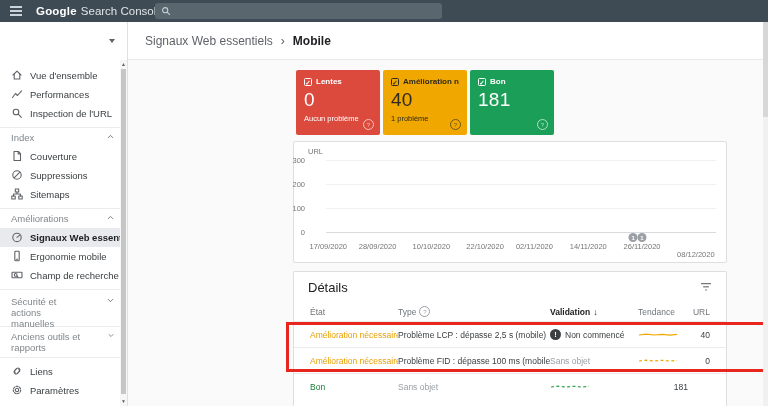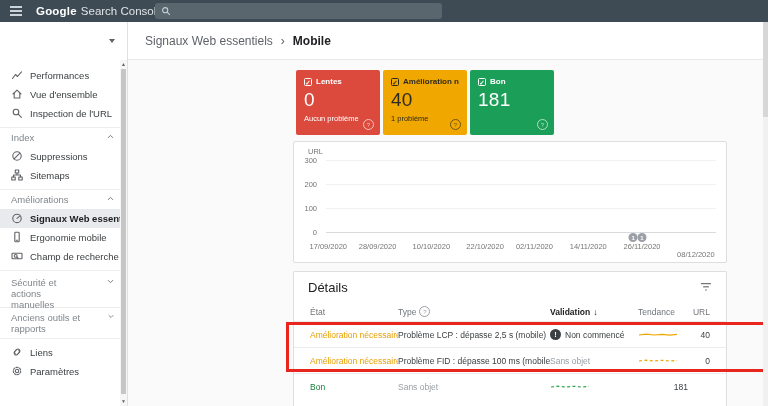--- a/index.html
+++ b/index.html
@@ -42,21 +42,21 @@
   .cb{flex:0 0 auto;width:8px;height:8px;border:1px solid currentColor;border-radius:1.5px;font-size:6.5px;line-height:7px;text-align:center;box-sizing:border-box}
   .card-value{font-size:19px;margin-top:3px;font-weight:400;letter-spacing:.3px}
   .card-sub{font-size:7.5px;margin-top:3px;min-height:9px}
   .card-help{position:absolute;right:6px;bottom:5px;width:9px;height:9px;border:1px solid currentColor;border-radius:50%;font-size:6px;display:flex;align-items:center;justify-content:center;opacity:.65;cursor:pointer}
   
   .chart-panel{position:absolute;left:293px;top:141px;width:434px;height:122px;background:#fff;border:1px solid #dcdee1;border-radius:2px;box-sizing:border-box;z-index:3}
   .ylab{position:absolute;left:14px;top:5px;font-size:7.5px;color:#757575}
   .plot{position:absolute;left:32px;right:10px;top:18px;bottom:30px}
   .gridline{position:absolute;left:0;right:0;height:1px;background:#f0f1f3}
   .gridline.base{background:#d8dadd}
-  .ytick{position:absolute;right:100%;margin-right:9px;transform:translateY(-50%);font-size:7.5px;color:#757575}
+  .ytick{position:absolute;right:100%;margin-right:21px;transform:translateY(-50%);font-size:7.5px;color:#757575}
   .bars{position:absolute;left:0;right:0;top:0;bottom:0;display:flex;align-items:flex-end;gap:1px}
   .bar{flex:1 1 0;display:flex;flex-direction:column-reverse;min-width:0}
   .seg{width:100%}
   .seg.g{background:#1fa15d}
   .seg.y{background:#f2a600}
   .xlab{position:absolute;top:calc(100% + 10px);transform:translateX(-50%);font-size:7.5px;color:#757575;white-space:nowrap}
   .ann{position:absolute;top:calc(100% + 1px);transform:translateX(-50%);width:9px;height:9px;border-radius:50%;background:#9aa0a6;color:#fff;font-size:6px;font-weight:700;display:flex;align-items:center;justify-content:center;cursor:pointer}
   
   .details{position:absolute;left:293px;top:271px;width:434px;height:140px;background:#fff;border:1px solid #dcdee1;border-bottom:none;border-radius:2px 2px 0 0;box-sizing:border-box;z-index:3}
   .details-title-row{height:30px;display:flex;align-items:center;justify-content:space-between;padding:0 14px}
@@ -110,44 +110,51 @@
     <span>Signaux Web essentiels</span>
     <span>›</span>
     <span class="crumb-current">Mobile</span>
   </div>
 </div>
 
 <aside class="sidebar">
   <nav id="sidebar-items">
       <div class="sb-item">
         <span><svg width="12" height="12" viewBox="0 0 12 12" fill="none" stroke="#5f6368" stroke-width="1.1" stroke-linecap="round" stroke-linejoin="round">
-            <polyline points="1.5,9.5 4.5,5.5 6.5,7.5 10.5,2.8"></polyline>
-          </svg></span>
-        <span class="sb-label">Performances</span>
-      </div>
-      <div class="sb-item">
-        <span><svg width="12" height="12" viewBox="0 0 12 12" fill="none" stroke="#5f6368" stroke-width="1.1" stroke-linecap="round" stroke-linejoin="round">
             <path d="M2 6 L6 2.2 L10 6"></path>
             <path d="M3.2 5.2 V10 H8.8 V5.2"></path>
           </svg></span>
         <span class="sb-label">Vue d'ensemble</span>
+      </div>
+      <div class="sb-item">
+        <span><svg width="12" height="12" viewBox="0 0 12 12" fill="none" stroke="#5f6368" stroke-width="1.1" stroke-linecap="round" stroke-linejoin="round">
+            <polyline points="1.5,9.5 4.5,5.5 6.5,7.5 10.5,2.8"></polyline>
+          </svg></span>
+        <span class="sb-label">Performances</span>
       </div>
       <div class="sb-item">
         <span><svg width="12" height="12" viewBox="0 0 12 12" fill="none" stroke="#5f6368" stroke-width="1.1" stroke-linecap="round" stroke-linejoin="round">
             <circle cx="5" cy="5" r="2.8"></circle>
             <line x1="7.2" y1="7.2" x2="10.4" y2="10.4"></line>
           </svg></span>
         <span class="sb-label">Inspection de l'URL</span>
       </div>
       <div class="sb-div"></div>
       <div class="sb-section">
         <span class="sb-sec-label">Index</span>
         <svg width="9" height="9" viewBox="0 0 12 12" fill="none" stroke="#5f6368" stroke-width="1.1" stroke-linecap="round" stroke-linejoin="round">
           <polyline points="3,7.5 6,4.5 9,7.5"></polyline>
         </svg>
+      </div>
+      <div class="sb-item">
+        <span><svg width="12" height="12" viewBox="0 0 12 12" fill="none" stroke="#5f6368" stroke-width="1.1" stroke-linecap="round" stroke-linejoin="round">
+            <path d="M3 1.5 H7.4 L9.5 3.6 V10.5 H3 Z"></path>
+            <polyline points="7.2,1.7 7.2,3.9 9.4,3.9"></polyline>
+          </svg></span>
+        <span class="sb-label">Couverture</span>
       </div>
       <div class="sb-item">
         <span><svg width="12" height="12" viewBox="0 0 12 12" fill="none" stroke="#5f6368" stroke-width="1.1" stroke-linecap="round" stroke-linejoin="round">
             <circle cx="6" cy="6" r="4.2"></circle>
             <line x1="3.1" y1="8.9" x2="8.9" y2="3.1"></line>
           </svg></span>
         <span class="sb-label">Suppressions</span>
       </div>
       <div class="sb-item">
         <span><svg width="12" height="12" viewBox="0 0 12 12" fill="none" stroke="#5f6368" stroke-width="1.1" stroke-linecap="round" stroke-linejoin="round">

